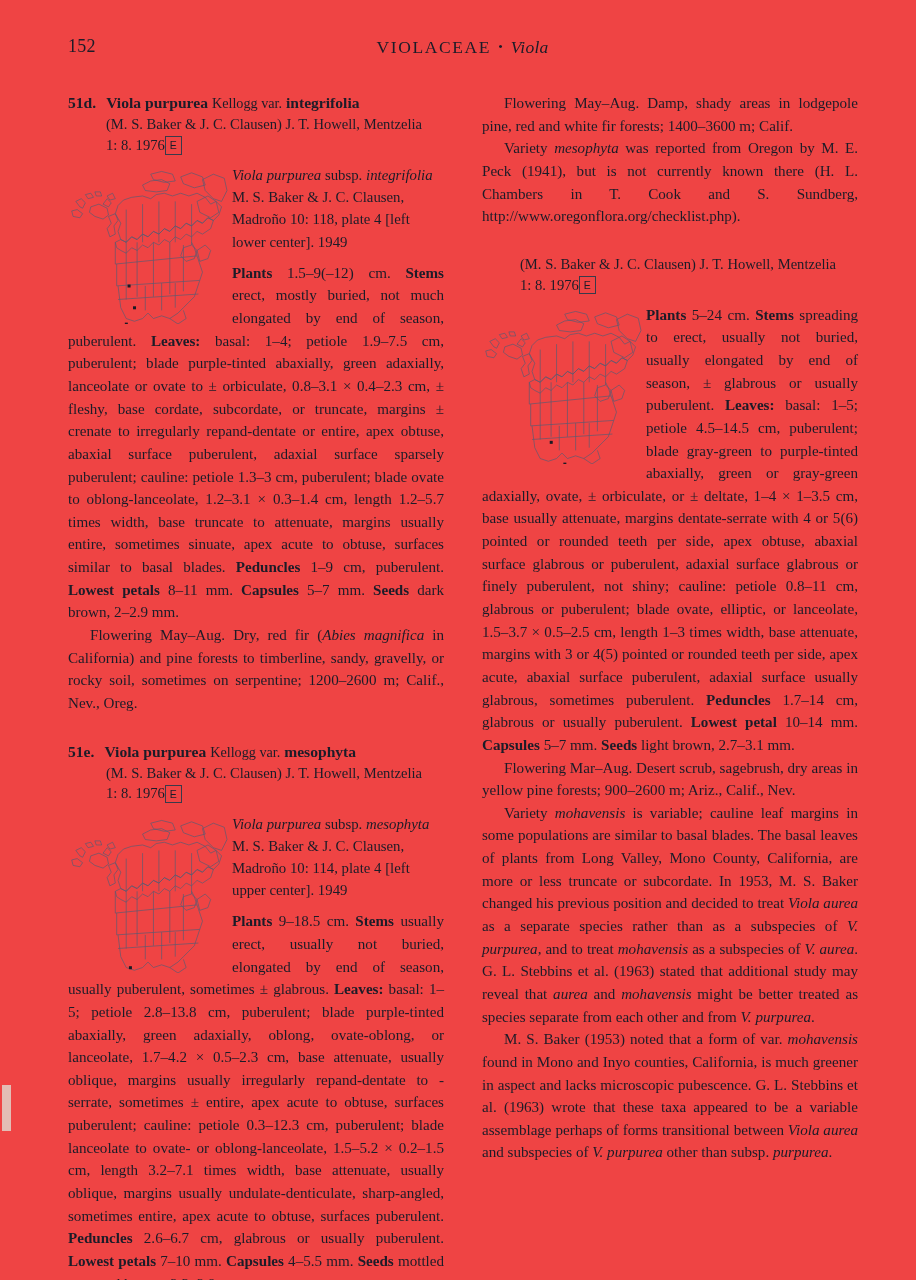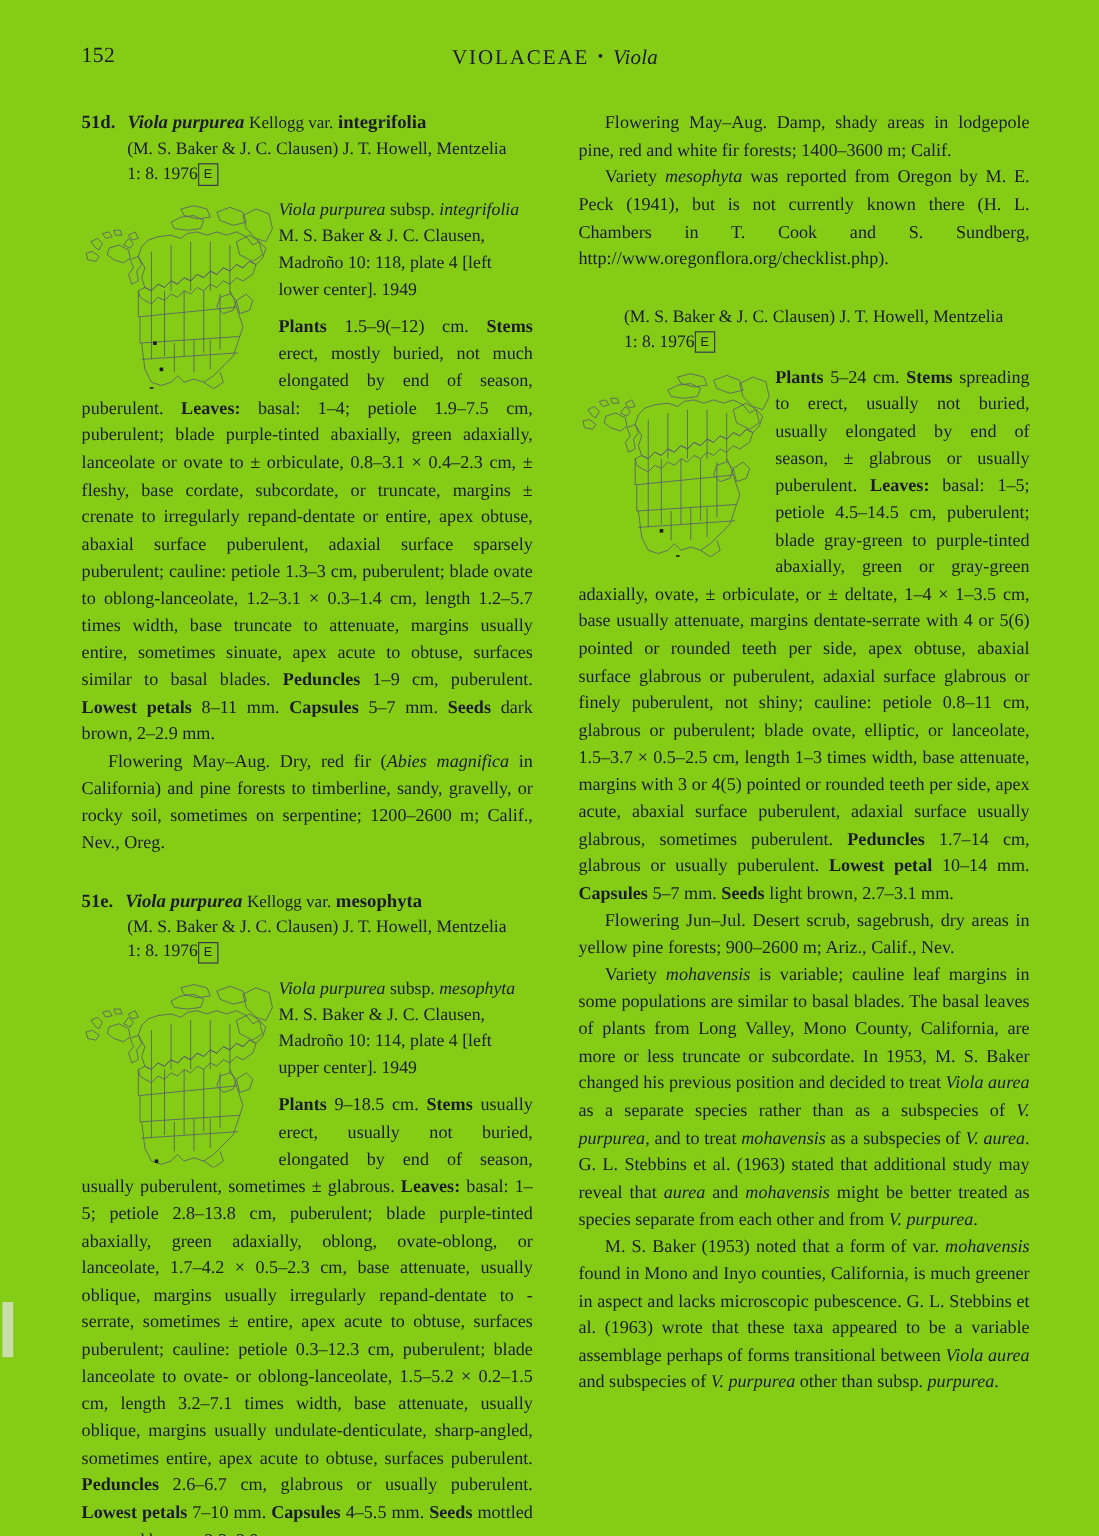--- a/index.html
+++ b/index.html
@@ -4,21 +4,21 @@
 <style>
   html, body {
     margin: 0;
     padding: 0;
     background: #ffffff;
   }
   .page {
     position: relative;
     width: 916px;
     height: 1280px;
-    background: #84cc16;
+    background: #ef4444;
     font-family: "Liberation Serif", "DejaVu Serif", serif;
     color: #1c1c28;
     overflow: hidden;
   }
   .page-inner {
     position: absolute;
     left: 68px;
     top: 36px;
     width: 790px;
     height: 1200px;
@@ -64,21 +64,21 @@
   .taxon {
     margin-bottom: 8px;
   }
   .taxon .line1 {
     font-size: 15.6px;
     line-height: 1.42;
     text-indent: -38px;
     padding-left: 38px;
   }
   .taxon .num { font-weight: bold; }
-  .taxon .name { font-weight: bold; margin-left: 10px; font-style: italic; }
+  .taxon .name { font-weight: bold; margin-left: 10px; }
   .taxon .auth { font-size: 14.2px; }
   .taxon .epithet { font-weight: bold; }
   .taxon .line2 {
     font-size: 14.6px;
     line-height: 1.42;
     padding-left: 38px;
   }
   .taxon .line3 {
     font-size: 14.6px;
     line-height: 1.45;
@@ -363,20 +363,20 @@
               <g fill="#1a1a24">
                 <rect x="51" y="99" width="2.2" height="2.2"></rect>
                 <rect x="61" y="115" width="2.2" height="2.2"></rect>
               </g>
             </svg>
           </div>
           <p class="desc"><b>Plants</b> 5–24 cm. <b>Stems</b> spreading to erect, usually not buried, usually elongated by end of season, ± glabrous or usually puberulent. <b>Leaves:</b> basal: 1–5; petiole 4.5–14.5 cm, puberulent; blade gray-green to purple-tinted abaxially, green or gray-green adaxially, ovate, ± orbiculate, or ± deltate, 1–4 × 1–3.5 cm, base usually attenuate, margins dentate-serrate with 4 or 5(6) pointed or rounded teeth per side, apex obtuse, abaxial surface glabrous or puberulent, adaxial surface glabrous or finely puberulent, not shiny; cauline: petiole 0.8–11 cm, glabrous or puberulent; blade ovate, elliptic, or lanceolate, 1.5–3.7 × 0.5–2.5 cm, length 1–3 times width, base attenuate, margins with 3 or 4(5) pointed or rounded teeth per side, apex acute, abaxial surface puberulent, adaxial surface usually glabrous, sometimes puberulent. <b>Peduncles</b> 1.7–14 cm, glabrous or usually puberulent. <b>Lowest petal</b> 10–14 mm. <b>Capsules</b> 5–7 mm. <b>Seeds</b> light brown, 2.7–3.1 mm.</p>
           <div class="clearer"></div>
         </div>
 
-        <p class="para">Flowering Jun–Jul.  Desert scrub, sagebrush, dry areas in yellow pine forests; 900–2600 m; Ariz., Calif., Nev.</p>
+        <p class="para">Flowering Mar–Aug.  Desert scrub, sagebrush, dry areas in yellow pine forests; 900–2600 m; Ariz., Calif., Nev.</p>
         <p class="para">Variety <i>mohavensis</i> is variable; cauline leaf margins in some populations are similar to basal blades. The basal leaves of plants from Long Valley, Mono County, California, are more or less truncate or subcordate. In 1953, M. S. Baker changed his previous position and decided to treat <i>Viola <i>aurea</i></i> as a separate species rather than as a subspecies of <i>V. <i>purpurea</i></i>, and to treat <i>mohavensis</i> as a subspecies of <i>V. <i>aurea</i></i>. G. L. Stebbins et al. (1963) stated that additional study may reveal that <i>aurea</i> and <i>mohavensis</i> might be better treated as species separate from each other and from <i>V. <i>purpurea</i></i>.</p>
         <p class="para">M. S. Baker (1953) noted that a form of var. <i>mohavensis</i> found in Mono and Inyo counties, California, is much greener in aspect and lacks microscopic pubescence. G. L. Stebbins et al. (1963) wrote that these taxa appeared to be a variable assemblage perhaps of forms transitional between <i>Viola <i>aurea</i></i> and subspecies of <i>V. <i>purpurea</i></i> other than subsp. <i>purpurea</i>.</p>
       </div>
 
     </div>
   </div>
 </div>
 
 </body></html>

